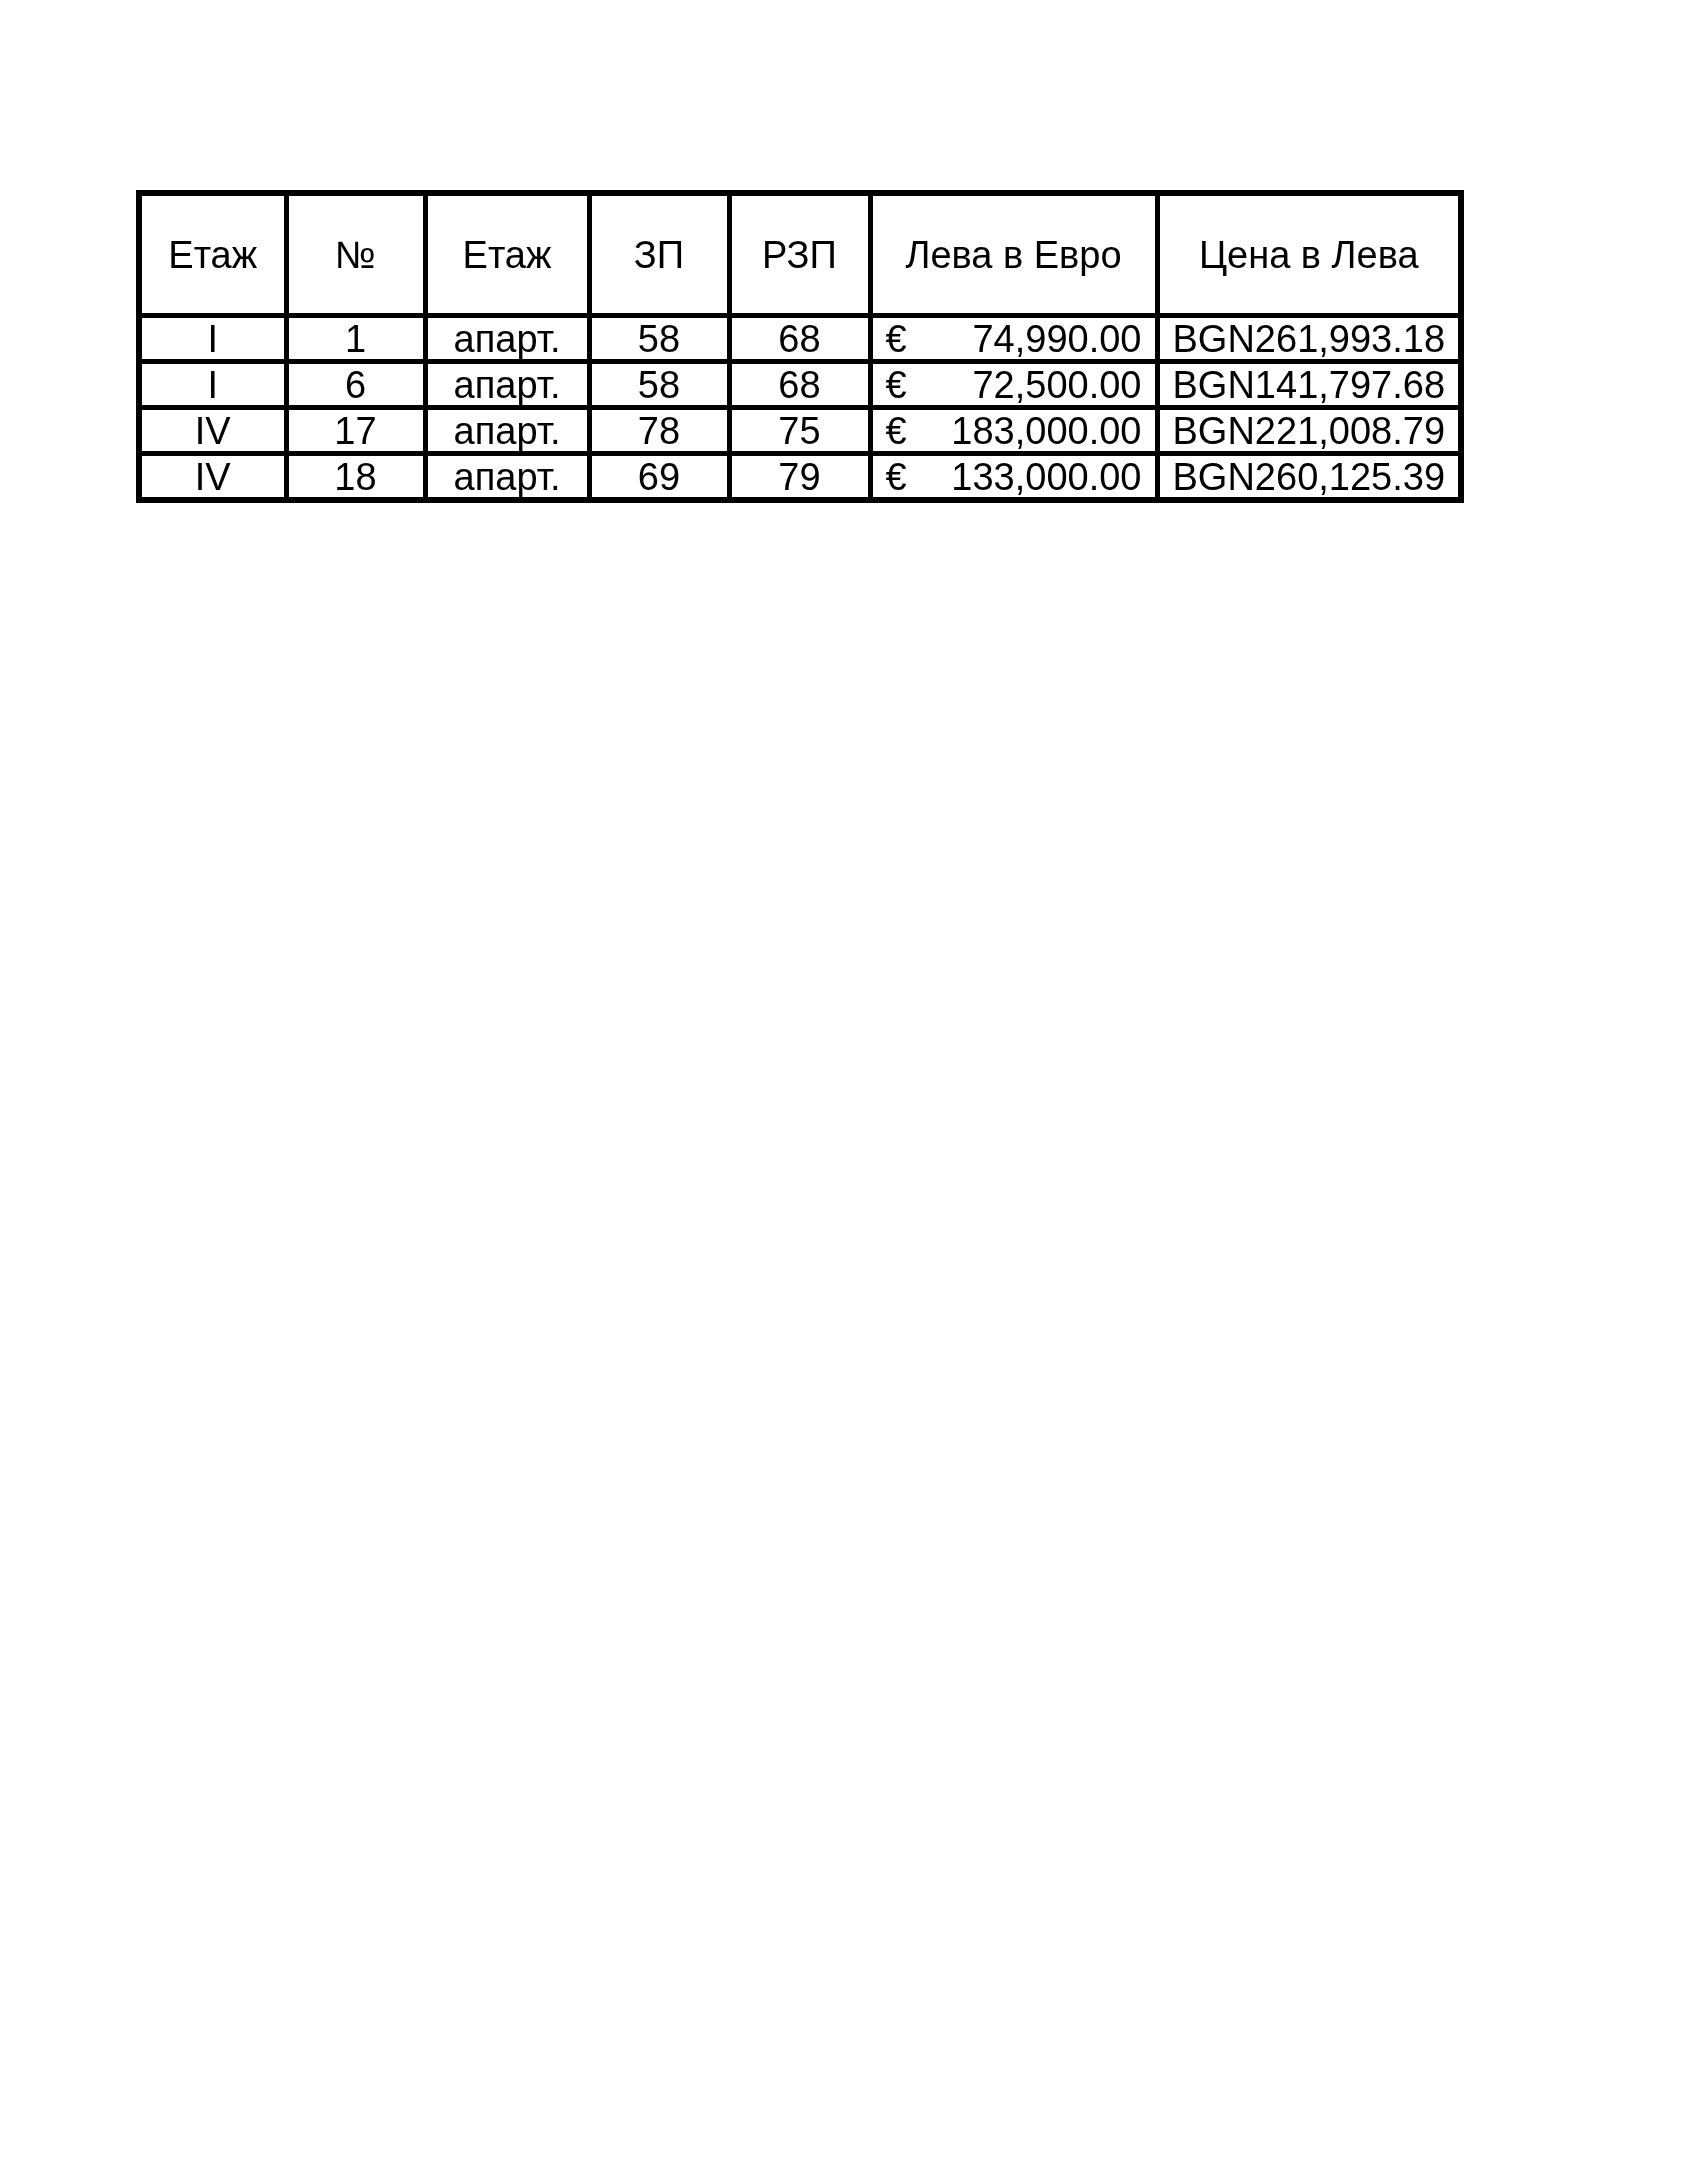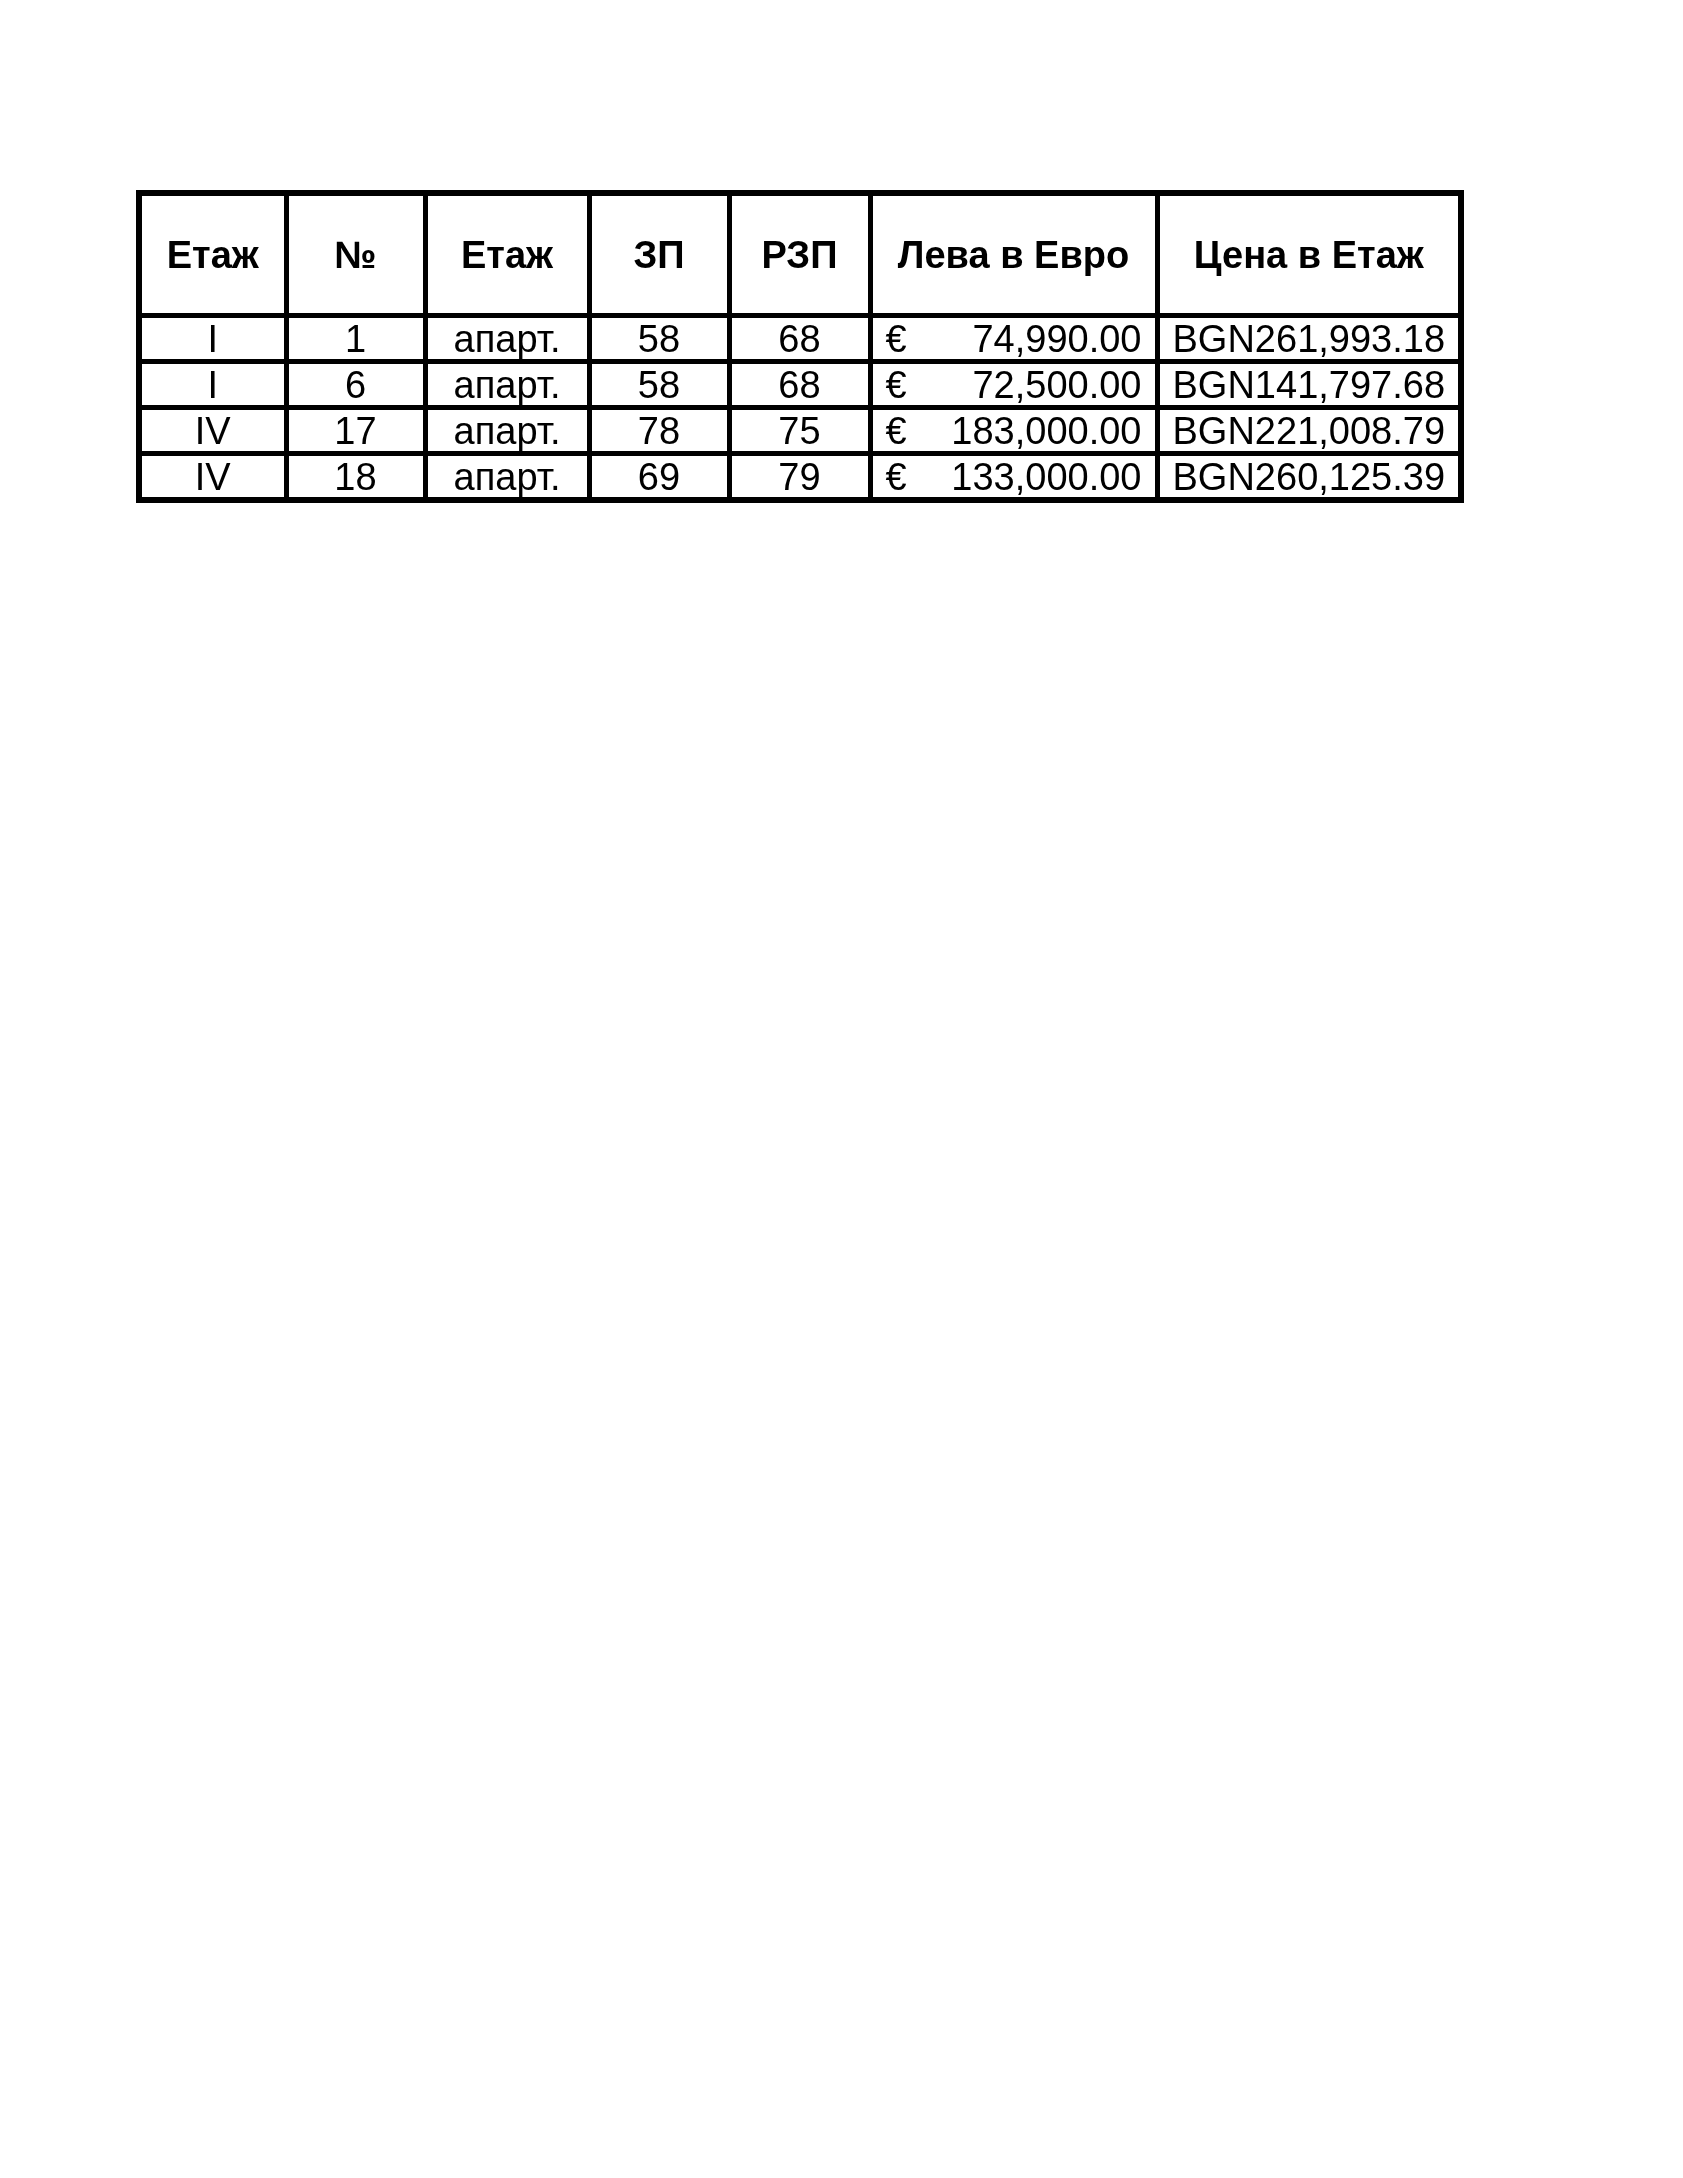--- a/index.html
+++ b/index.html
@@ -28,21 +28,21 @@
   .price-table td {
     border: 5px solid #000000;
     overflow: hidden;
     white-space: nowrap;
     padding: 0;
     line-height: 1;
   }
   .price-table th {
     height: 117px;
     font-size: 38px;
-    font-weight: bold;
+    font-weight: normal;
     text-align: center;
     vertical-align: middle;
   }
   .price-table td {
     height: 41px;
     font-size: 38px;
     font-weight: normal;
     text-align: center;
     vertical-align: middle;
   }
@@ -73,21 +73,21 @@
     <col style="width:292px">
   </colgroup>
   <thead>
     <tr>
       <th>Етаж</th>
       <th>№</th>
       <th>Етаж</th>
       <th>ЗП</th>
       <th>РЗП</th>
       <th>Лева в Евро</th>
-      <th>Цена в Етаж</th>
+      <th>Цена в Лева</th>
     </tr>
   </thead>
   <tbody>
     <tr>
       <td>I</td>
       <td>1</td>
       <td>апарт.</td>
       <td>58</td>
       <td>68</td>
       <td class="money">

